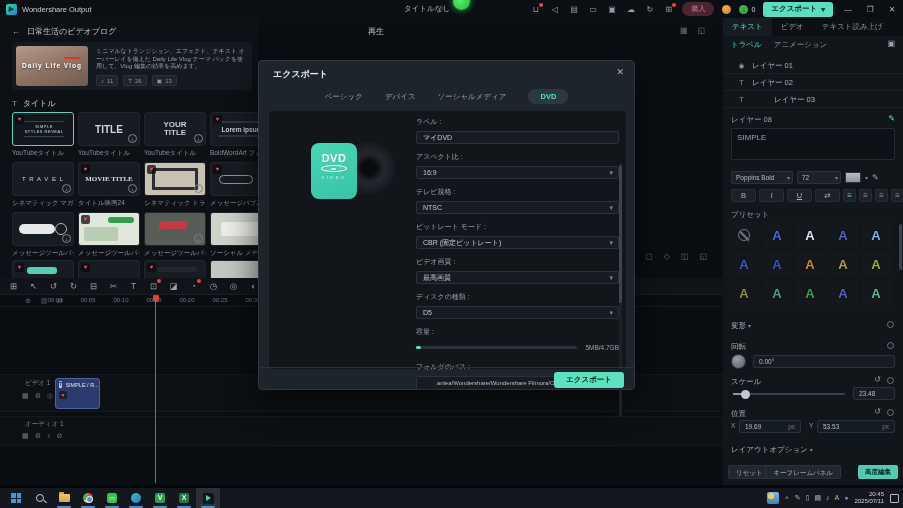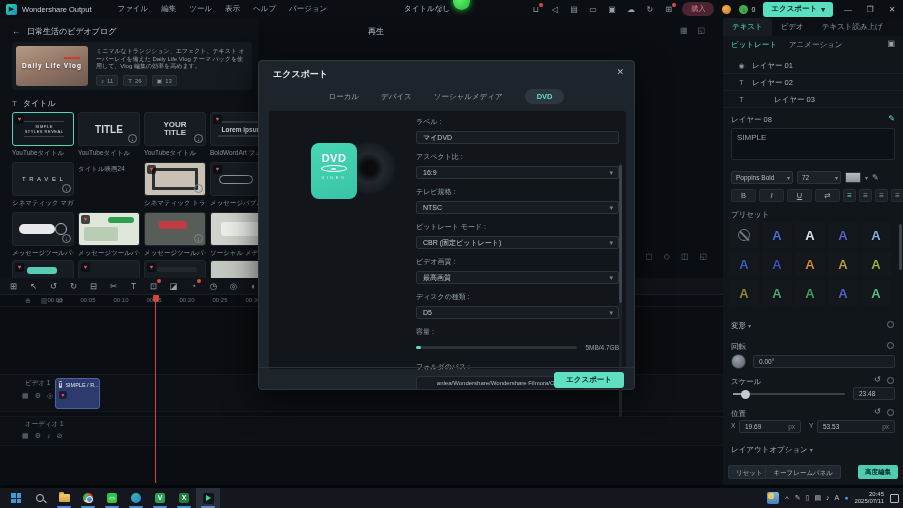--- a/index.html
+++ b/index.html
@@ -166,28 +166,20 @@
   .notif-ic { width:9px; height:9px; border:1px solid #b6bec4; border-radius:1px; }
 </style>
 </head>
 <body>
 
 <div class="app">
 
   <div class="titlebar">
     <div class="logo-box">▶</div>
     <span class="appname">Wondershare Output</span>
-    <nav class="menus" id="menus">
-        <span class="menu-item">ファイル</span>
-        <span class="menu-item">編集</span>
-        <span class="menu-item">ツール</span>
-        <span class="menu-item">表示</span>
-        <span class="menu-item">ヘルプ</span>
-        <span class="menu-item">バージョン</span>
-      </nav>
     <span class="tb-title">タイトルなし</span>
     <span class="tb-proj-icon">◎</span>
     <div class="tb-right" id="tb-right">
         <span class="tb-ic">⊔<span class="dot"></span></span>
         <span class="tb-ic">◁</span>
         <span class="tb-ic">▤</span>
         <span class="tb-ic">▭</span>
         <span class="tb-ic">▣</span>
         <span class="tb-ic">☁</span>
         <span class="tb-ic">↻</span>
@@ -269,20 +261,25 @@
           <div class="tile-label">BoldWordArt フォント</div>
         </div>
         <div class="tile" style="left: 12px; top: 144px;">
           <div class="tile-thumb">
             <div class="tt" style="font-size: 6px; letter-spacing: 1px; color: rgb(200, 207, 213);">T R A V E L</div>
             <div class="dl">↓</div>
           </div>
           <div class="tile-label">シネマティック マガジン ポ..</div>
         </div>
         <div class="tile" style="left: 78px; top: 144px;">
+          <div class="tile-thumb">
+            <div class="tt" style="font-size: 7px; font-weight: bold; font-family: &quot;Liberation Serif&quot;, serif; color: rgb(216, 222, 227);">MOVIE TITLE</div>
+            <div class="heart">♥</div>
+            <div class="dl">↓</div>
+          </div>
           <div class="tile-label">タイトル映画24</div>
         </div>
         <div class="tile" style="left: 144px; top: 144px;">
           <div class="tile-thumb" style="background: rgb(201, 194, 180);">
             <div style="position: absolute; inset: 5px 7px; border: 3px solid rgb(44, 47, 51); border-radius: 1px;"></div>
             <div class="heart">♥</div>
             <div class="dl">↓</div>
           </div>
           <div class="tile-label">シネマティック トラベル VL..</div>
         </div>
@@ -418,21 +415,21 @@
       <div class="clip-heart">♥</div>
     </div>
     <div class="playhead-cap"></div>
     <div class="playhead"></div>
   </div>
 
   <div class="dialog">
     <div class="dlg-title">エクスポート</div>
     <div class="dlg-close">✕</div>
     <div class="dlg-tabs" id="dlg-tabs">
-        <span class="dlg-tab">ローカル</span>
+        <span class="dlg-tab">ベーシック</span>
         <span class="dlg-tab">デバイス</span>
         <span class="dlg-tab">ソーシャルメディア</span>
         <span class="dlg-tab active">DVD</span>
       </div>
     <div class="dlg-body">
       <div class="disc"></div>
       <div class="dvd-badge">
         <div class="t1">DVD</div>
         <div class="dvd-disc-glyph"></div>
         <div class="t2">VIDEO</div>
@@ -476,21 +473,21 @@
     </div>
   </div>
 
   <div class="right-panel">
     <div class="rp-tabs" id="rp-tabs">
         <span class="rp-tab active">テキスト</span>
         <span class="rp-tab">ビデオ</span>
         <span class="rp-tab">テキスト読み上げ</span>
       </div>
     <div class="rp-subtabs" id="rp-subtabs">
-        <span class="rp-subtab active">ビットレート</span>
+        <span class="rp-subtab active">トラベル</span>
         <span class="rp-subtab">アニメーション</span>
       </div>
     <span class="rp-save">▣</span>
     <div id="layer-list">
         <div class="layer-row" style="top: 40px;">
           <span class="layer-ic">◉</span>
           <span>レイヤー 01</span>
         </div>
         <div class="layer-row" style="top: 57px;">
           <span class="layer-ic">T</span>

